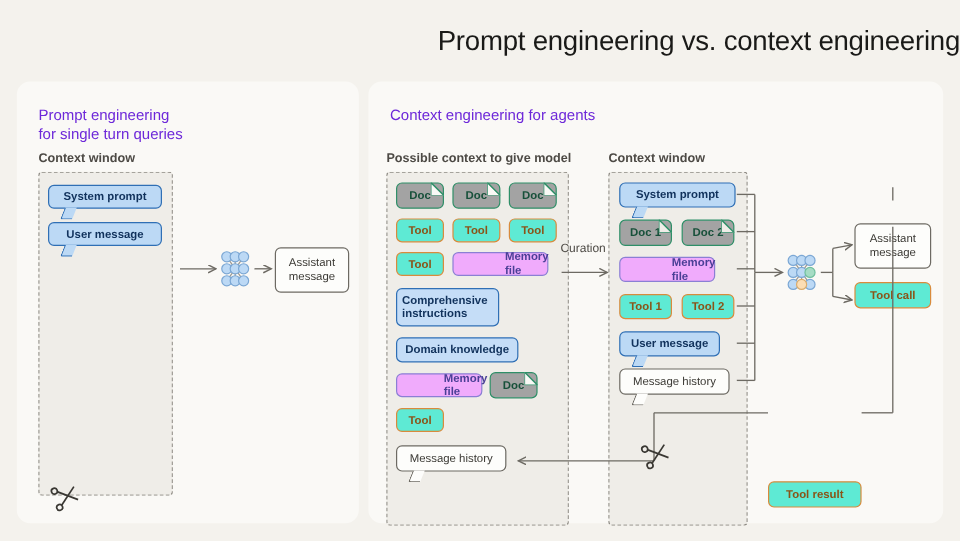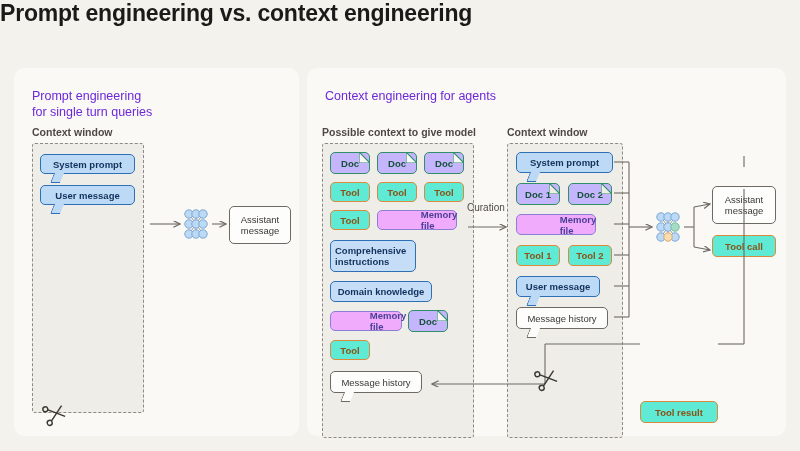--- a/index.html
+++ b/index.html
@@ -4,24 +4,25 @@
 <style>
   * { box-sizing: border-box; margin: 0; padding: 0; }
   body {
     width: 800px; height: 451px;
     background: #f4f2ed;
     font-family: "Liberation Sans", sans-serif;
     position: relative;
     overflow: hidden;
   }
   #title {
-    text-align: left;
+    text-align: right;
     font-size: 23px;
-    font-weight: bold;
+    font-weight: normal;
     color: #1a1a18;
+    padding-top: 21px;
     letter-spacing: -0.2px;
   }
   .panel {
     position: absolute;
     background: #faf9f6;
     border-radius: 11px;
     top: 68px;
   }
   #panel-left  { left: 14px;  width: 285px; height: 368px; }
   #panel-right { left: 307px; width: 479px; height: 368px; }
@@ -49,21 +50,21 @@
     position: absolute;
     font-size: 9.5px;
     font-weight: bold;
     display: flex; align-items: center; justify-content: center;
     border-radius: 5px;
     line-height: 11px;
     padding: 0 4px;
   }
   .c-blue   { background:#bcd9f5; border:1.2px solid #2f6fb5; color:#11325c; }
   .c-bluelt { background:#c5ddf7; border:1.2px solid #2f6fb5; color:#11325c; }
-  .c-green  { background:#c4b5fd; border:1.2px solid #2f8f68; color:#17503a; }
+  .c-green  { background:#a3a3a3; border:1.2px solid #2f8f68; color:#17503a; }
   .c-orange { background:#5eead4; border:1.2px solid #d98b3c; color:#8a5418; }
   .c-purple { background:#f0abfc; border:1.2px solid #8b7fd4; color:#4a3f96;padding-left:48px; }
   .c-white  { background:#fdfdfb; border:1.2px solid #6d6a63; color:#3a3833; font-weight:normal; }
   
   .tail::after {
     content:""; position:absolute; left:11px; top:100%;
     width:9px; height:9px;
     background:inherit;
     border-left:1.2px solid; border-bottom:1.2px solid;
     border-color: inherit;

